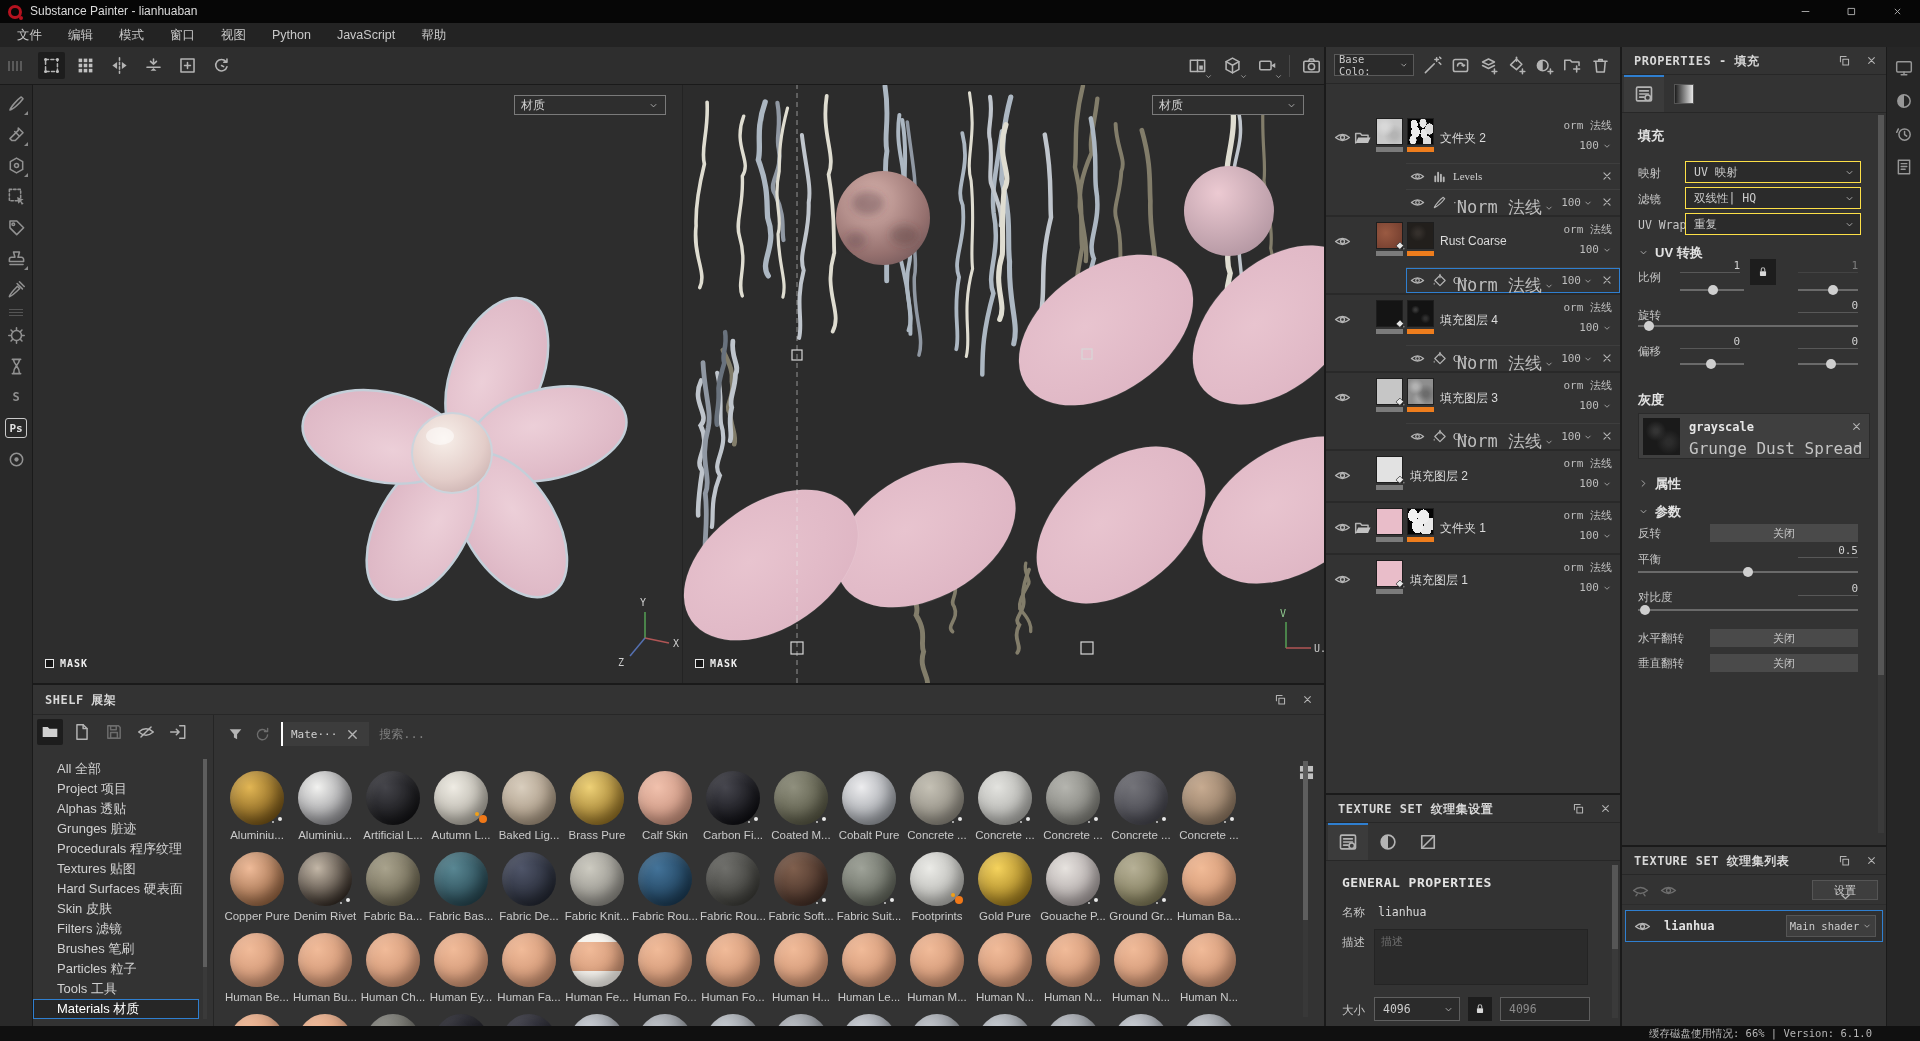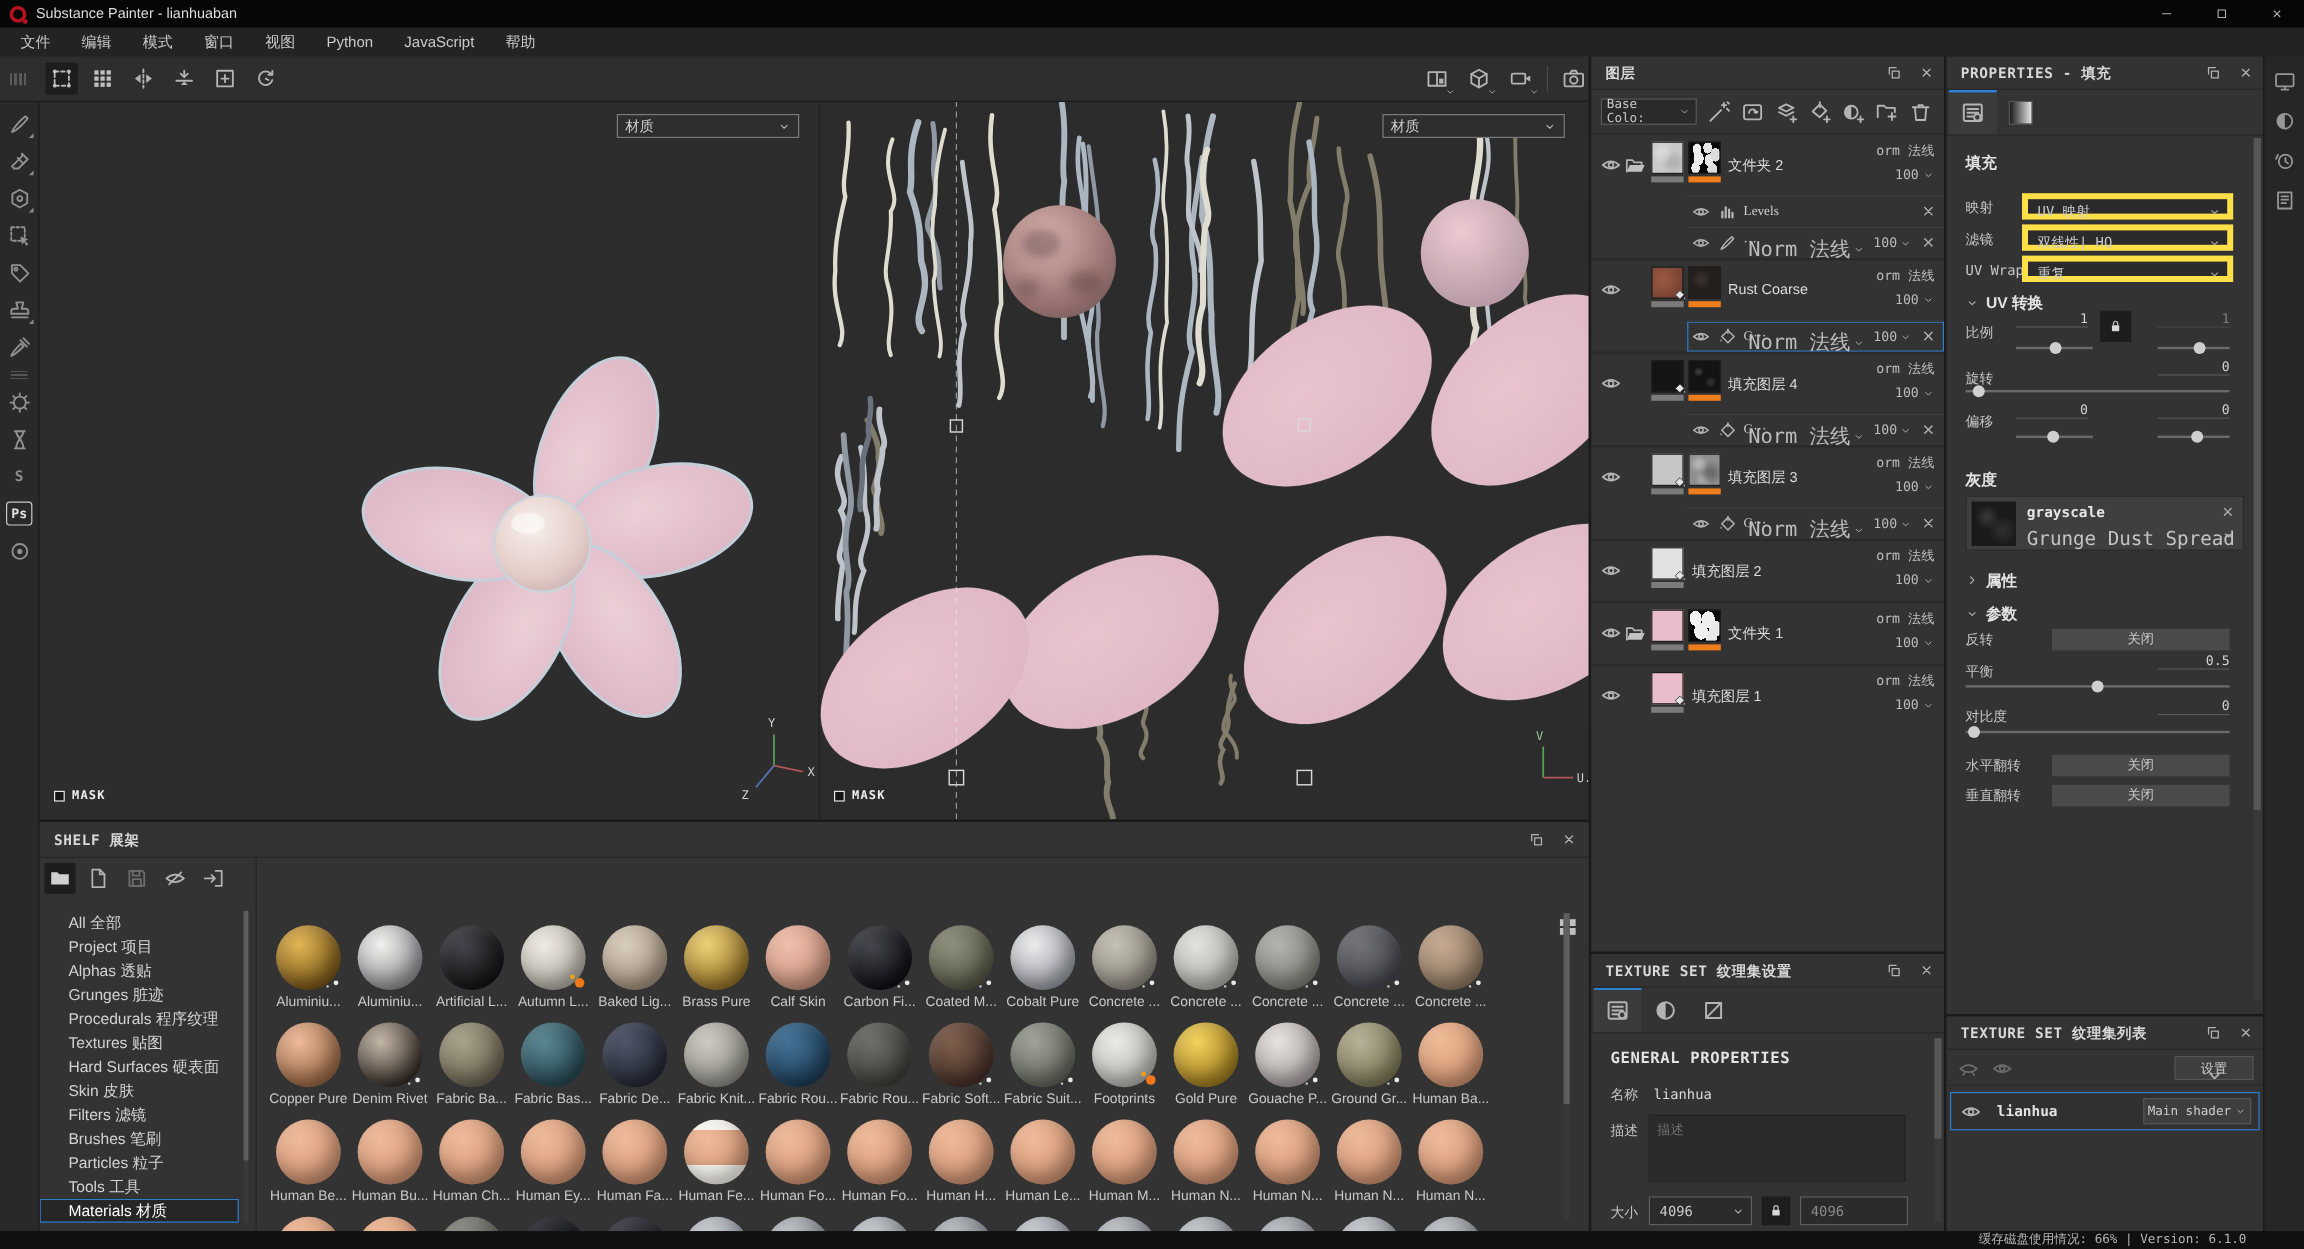--- a/index.html
+++ b/index.html
@@ -109,21 +109,21 @@
     radial-gradient(ellipse 7px 8px at 72% 86%,#e8e8e8 70%,transparent 71%)}
   .mk-dark{background:#221f1c;background-image:radial-gradient(circle at 40% 40%,#35302c 8%,transparent 40%)}
   .mk-speck{background:#131313;background-image:radial-gradient(circle at 30% 35%,#3a3a3a 4%,transparent 18%),radial-gradient(circle at 70% 70%,#303030 5%,transparent 20%)}
   .mk-grunge{background:#8e8e8e;background-image:radial-gradient(circle at 30% 30%,#b2b2b2 8%,transparent 32%),radial-gradient(circle at 72% 60%,#6c6c6c 10%,transparent 42%),radial-gradient(circle at 45% 82%,#a4a4a4 8%,transparent 30%)}
   
   #props{left:1620px;top:47px;width:266px;height:798px;border-left:2px solid #1a1a1a}
   #props-body{position:absolute;left:0;right:0;top:66px;bottom:0;overflow:hidden}
   .phsec{position:absolute;left:16px;font-size:13px;font-weight:bold;color:#e3e3e3}
   .phsec svg{width:11px;height:11px;display:inline-block;vertical-align:-1px;margin-right:6px}
   .plab{position:absolute;left:16px;font-size:11.5px;color:#c6c6c6;font-family:"DejaVu Sans Mono",monospace}
-  .psel{position:absolute;left:63px;width:176px;height:22px;background:#2b2b2b;border:5px solid #fde047;color:#cccccc;
+  .psel{position:absolute;left:63px;width:176px;height:22px;background:#2b2b2b;border:1px solid #fde047;color:#cccccc;
     font-size:11.5px;line-height:20px;padding:0 8px;font-family:"DejaVu Sans Mono",monospace}
   .psel svg{position:absolute;right:5px;top:5px;width:11px;height:11px}
   .pnum{position:absolute;width:60px;text-align:right;font-size:11px;color:#d2d2d2;border-bottom:1px solid #585858;
     padding-bottom:1px;font-family:"DejaVu Sans Mono",monospace;height:14px}
   .strack{position:absolute;height:2px;background:#6a6a6a}
   .sknob{position:absolute;width:10px;height:10px;border-radius:50%;background:#cfcfcf;top:-4px}
   .lockbtn{position:absolute;width:26px;height:26px;background:#1d1d1d;display:flex;align-items:center;justify-content:center}
   .lockbtn svg{width:14px;height:14px}
   .pbtn{position:absolute;left:88px;width:148px;height:18px;background:#4a4a4a;color:#cccccc;text-align:center;
     font-size:11px;line-height:18px}
@@ -532,36 +532,20 @@
           <path d="M4.5 6.5L8 10l3.5-3.5"></path>
         </svg>
     </div>
     <div class="masktag">
       <span class="sq"></span>
       <span>MASK</span>
     </div>
   </div>
 
   <div id="layers" class="panel">
-    <div class="phead">
-      <span>图层</span>
-      <span class="pbtns">
-          <span>
-            <svg class="ic " viewBox="0 0 16 16">
-              <rect x="6" y="6.5" width="7" height="7"></rect>
-              <path d="M3 9.5V3h7"></path>
-            </svg>
-          </span>
-          <span>
-            <svg class="ic " viewBox="0 0 16 16">
-              <path d="M4.5 4.5l7 7M11.5 4.5l-7 7"></path>
-            </svg>
-          </span>
-        </span>
-    </div>
     <div id="ltool">
       <div class="sdrop">
         <span>Base Colo:</span>
         <svg class="ic" viewBox="0 0 16 16">
             <path d="M4.5 6.5L8 10l3.5-3.5"></path>
           </svg>
       </div>
     <span>
           <svg class="ic ticon" viewBox="0 0 16 16">
             <path d="M2 14l7.5-7.5"></path>
@@ -1163,20 +1147,35 @@
           <div class="cat">Brushes 笔刷</div>
           <div class="cat">Particles 粒子</div>
           <div class="cat">Tools 工具</div>
           <div class="cat sel">Materials 材质</div>
         </div>
       <div id="catsbar">
           <i></i>
         </div>
     </div>
     <div id="shelf-right">
+      <div id="searchrow">
+        <svg class="ic" viewBox="0 0 16 16">
+            <path d="M2.5 3h11l-4 4.8v4.7l-3-1.6V7.8z" fill="#b4b4b4" stroke="none"></path>
+          </svg>
+        <svg class="ic dim" viewBox="0 0 16 16">
+            <path d="M12.8 8.3a4.8 4.8 0 11-1.4-3.6M12.8 2.3v2.9H9.9"></path>
+          </svg>
+        <span id="chip">
+          <span>Mate···</span>
+          <svg class="ic" viewBox="0 0 16 16">
+              <path d="M4.5 4.5l7 7M11.5 4.5l-7 7"></path>
+            </svg>
+        </span>
+        <input id="shelfsearch" placeholder="搜索..." style="">
+      </div>
       <div id="mats">
           <div class="mat">
             <div class="msph" style="background: radial-gradient(circle at 36% 30%, rgb(226, 182, 84), rgb(110, 78, 20) 80%);">
               <span class="mdot"></span>
             </div>
             <div class="mlab">Aluminiu...</div>
           </div>
           <div class="mat">
             <div class="msph" style="background: radial-gradient(circle at 36% 30%, rgb(242, 242, 240), rgb(134, 134, 138) 80%);"></div>
             <div class="mlab">Aluminiu...</div>

